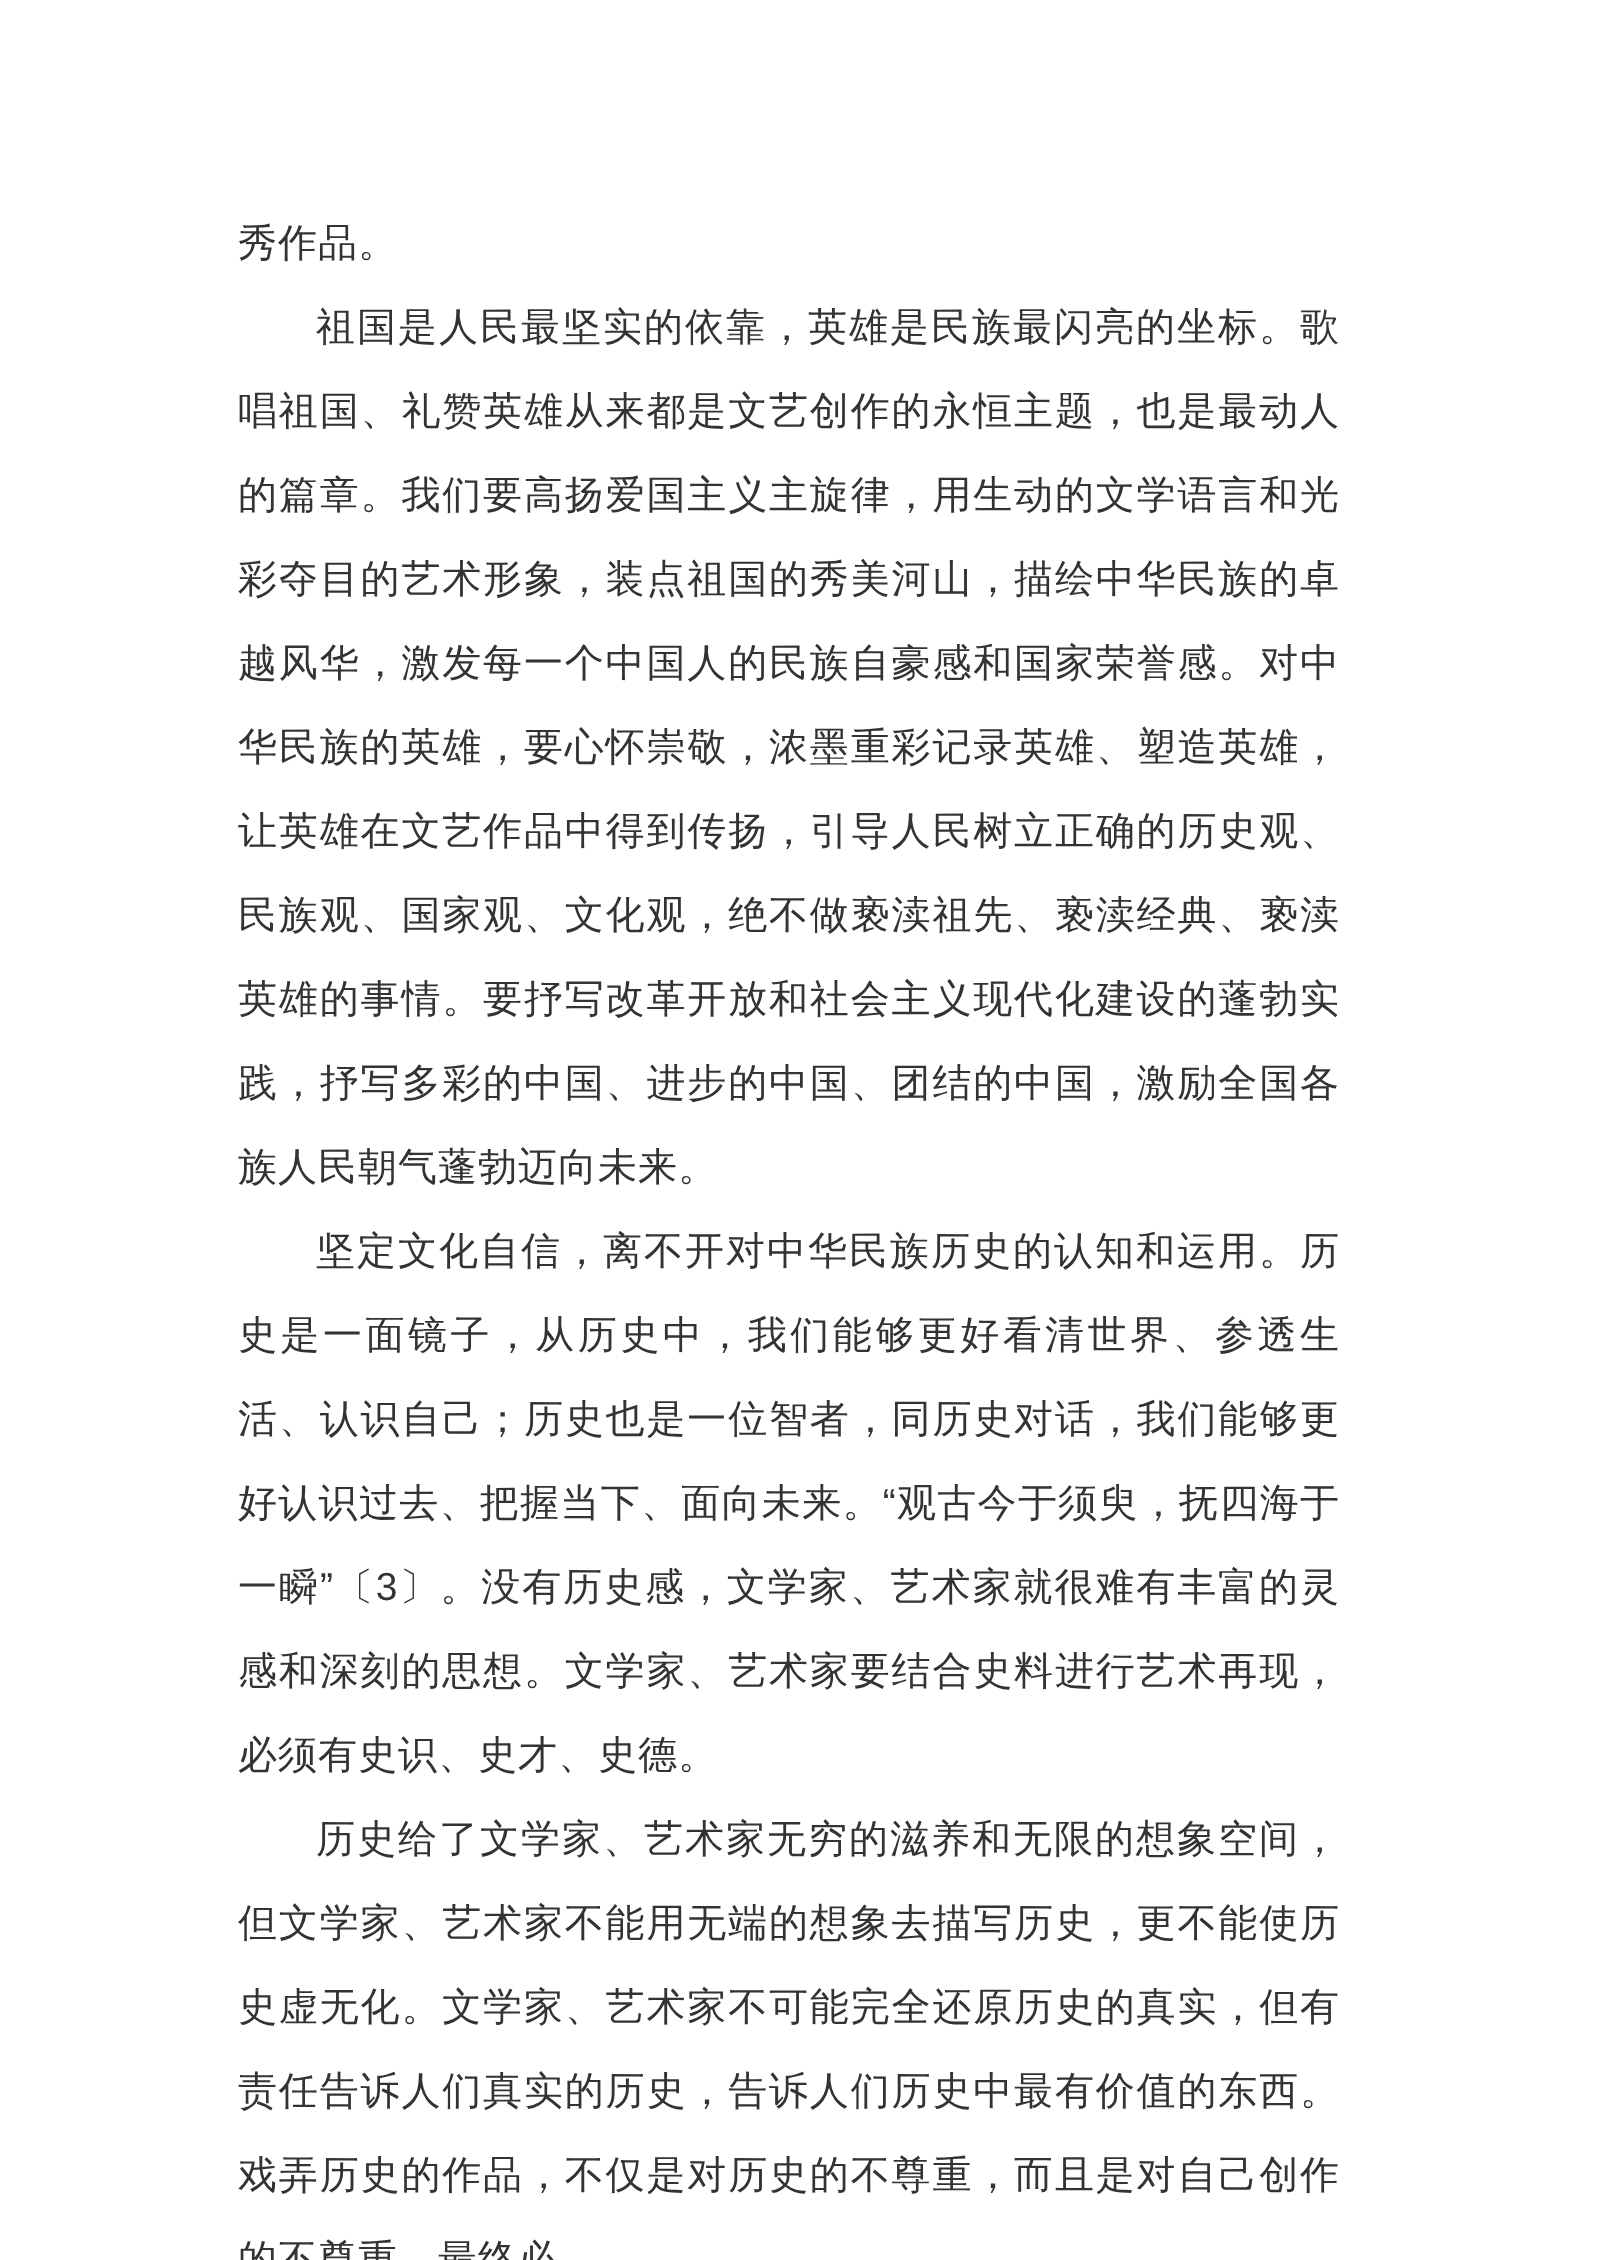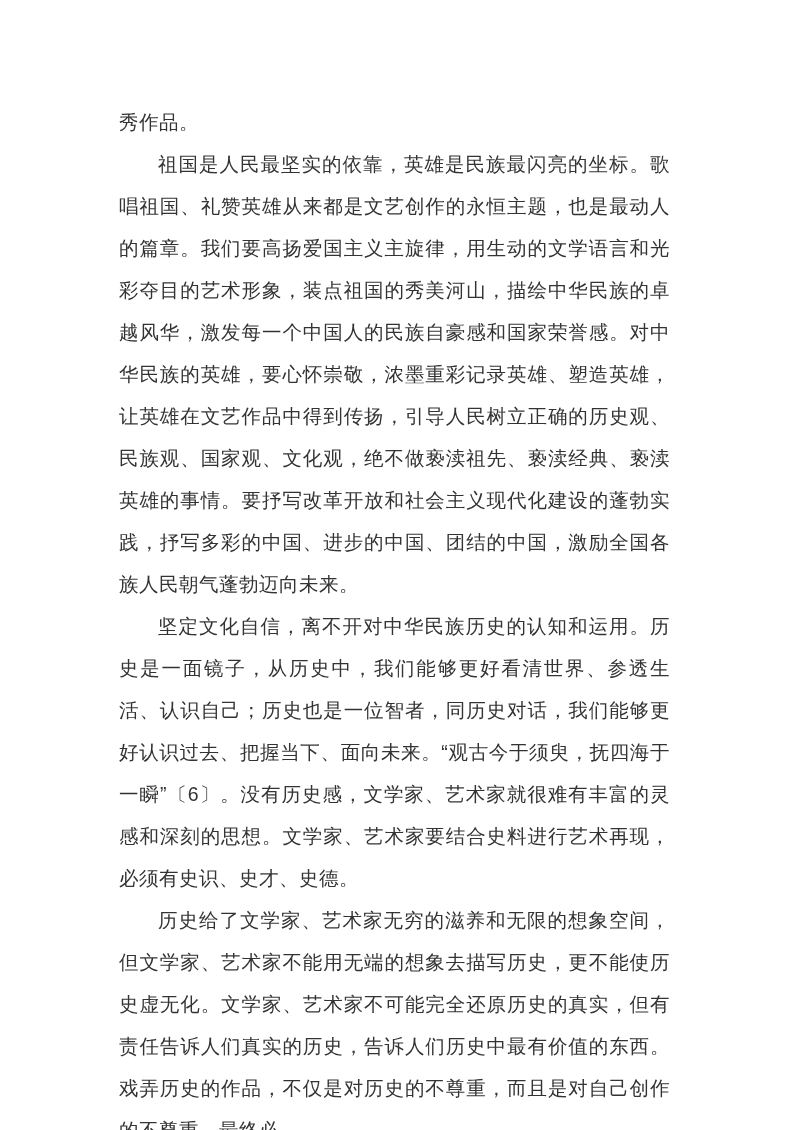--- a/index.html
+++ b/index.html
@@ -34,16 +34,16 @@
     text-indent: 2em;
   }
 </style>
 </head>
 <body>
 
 <div class="page">
   <div class="content">
     <p>秀作品。</p>
     <p class="indent">祖国是人民最坚实的依靠，英雄是民族最闪亮的坐标。歌唱祖国、礼赞英雄从来都是文艺创作的永恒主题，也是最动人的篇章。我们要高扬爱国主义主旋律，用生动的文学语言和光彩夺目的艺术形象，装点祖国的秀美河山，描绘中华民族的卓越风华，激发每一个中国人的民族自豪感和国家荣誉感。对中华民族的英雄，要心怀崇敬，浓墨重彩记录英雄、塑造英雄，让英雄在文艺作品中得到传扬，引导人民树立正确的历史观、民族观、国家观、文化观，绝不做亵渎祖先、亵渎经典、亵渎英雄的事情。要抒写改革开放和社会主义现代化建设的蓬勃实践，抒写多彩的中国、进步的中国、团结的中国，激励全国各族人民朝气蓬勃迈向未来。</p>
-    <p class="indent">坚定文化自信，离不开对中华民族历史的认知和运用。历史是一面镜子，从历史中，我们能够更好看清世界、参透生活、认识自己；历史也是一位智者，同历史对话，我们能够更好认识过去、把握当下、面向未来。“观古今于须臾，抚四海于一瞬”〔6〕。没有历史感，文学家、艺术家就很难有丰富的灵感和深刻的思想。文学家、艺术家要结合史料进行艺术再现，必须有史识、史才、史德。</p>
+    <p class="indent">坚定文化自信，离不开对中华民族历史的认知和运用。历史是一面镜子，从历史中，我们能够更好看清世界、参透生活、认识自己；历史也是一位智者，同历史对话，我们能够更好认识过去、把握当下、面向未来。“观古今于须臾，抚四海于一瞬”〔3〕。没有历史感，文学家、艺术家就很难有丰富的灵感和深刻的思想。文学家、艺术家要结合史料进行艺术再现，必须有史识、史才、史德。</p>
     <p class="indent">历史给了文学家、艺术家无穷的滋养和无限的想象空间，但文学家、艺术家不能用无端的想象去描写历史，更不能使历史虚无化。文学家、艺术家不可能完全还原历史的真实，但有责任告诉人们真实的历史，告诉人们历史中最有价值的东西。戏弄历史的作品，不仅是对历史的不尊重，而且是对自己创作的不尊重，最终必</p>
   </div>
 </div>
 
 </body></html>

